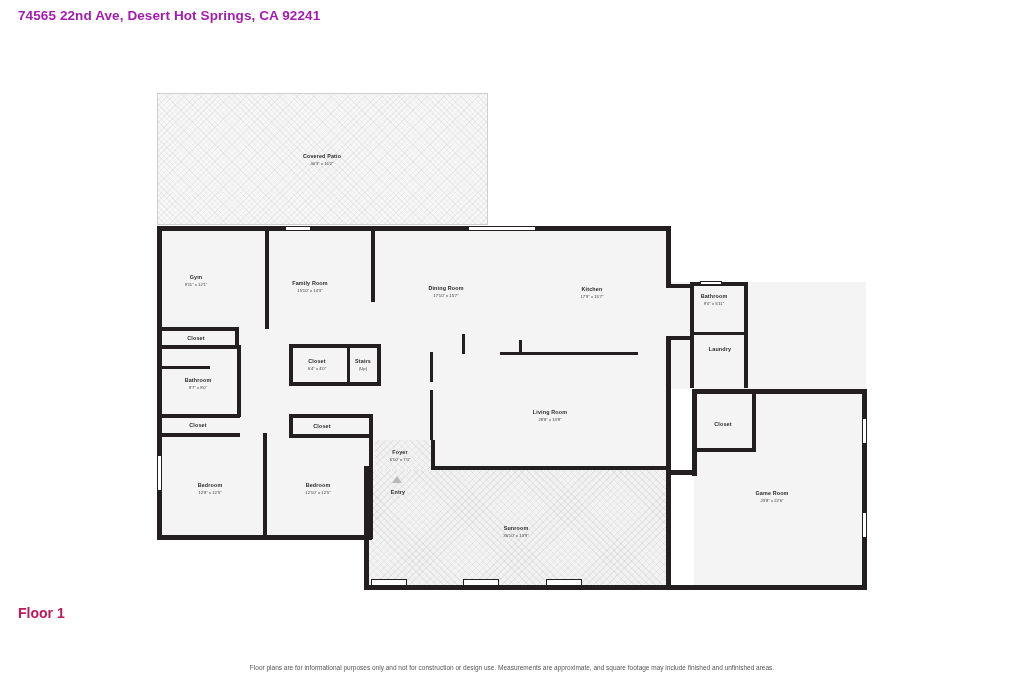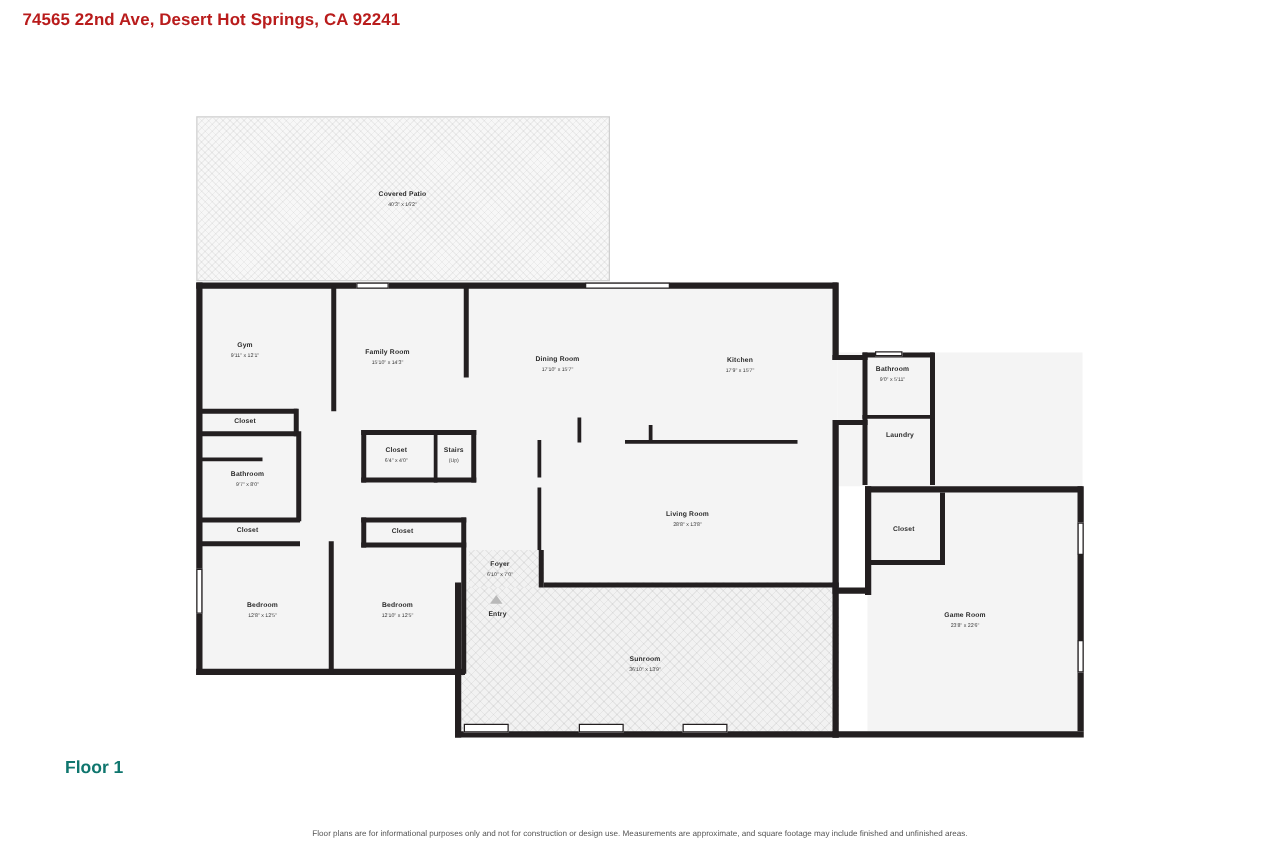--- a/index.html
+++ b/index.html
@@ -15,32 +15,31 @@
     color: #222;
     overflow: hidden;
   }
 
   #title {
     position: absolute;
     left: 18px;
     top: 8px;
     font-size: 13.5px;
     font-weight: bold;
-    color: #b91c1c;
+    color: #a21caf;
     letter-spacing: 0.1px;
   }
 
   #floor-label {
     position: absolute;
     left: 18px;
     top: 605px;
     font-size: 14px;
     font-weight: bold;
-    color: #0f766e;
-    margin-left: 34px;
+    color: #be185d;
   }
 
   #disclaimer {
     position: absolute;
     left: 0;
     top: 664px;
     width: 1024px;
     text-align: center;
     font-size: 6.5px;
     color: #555;

